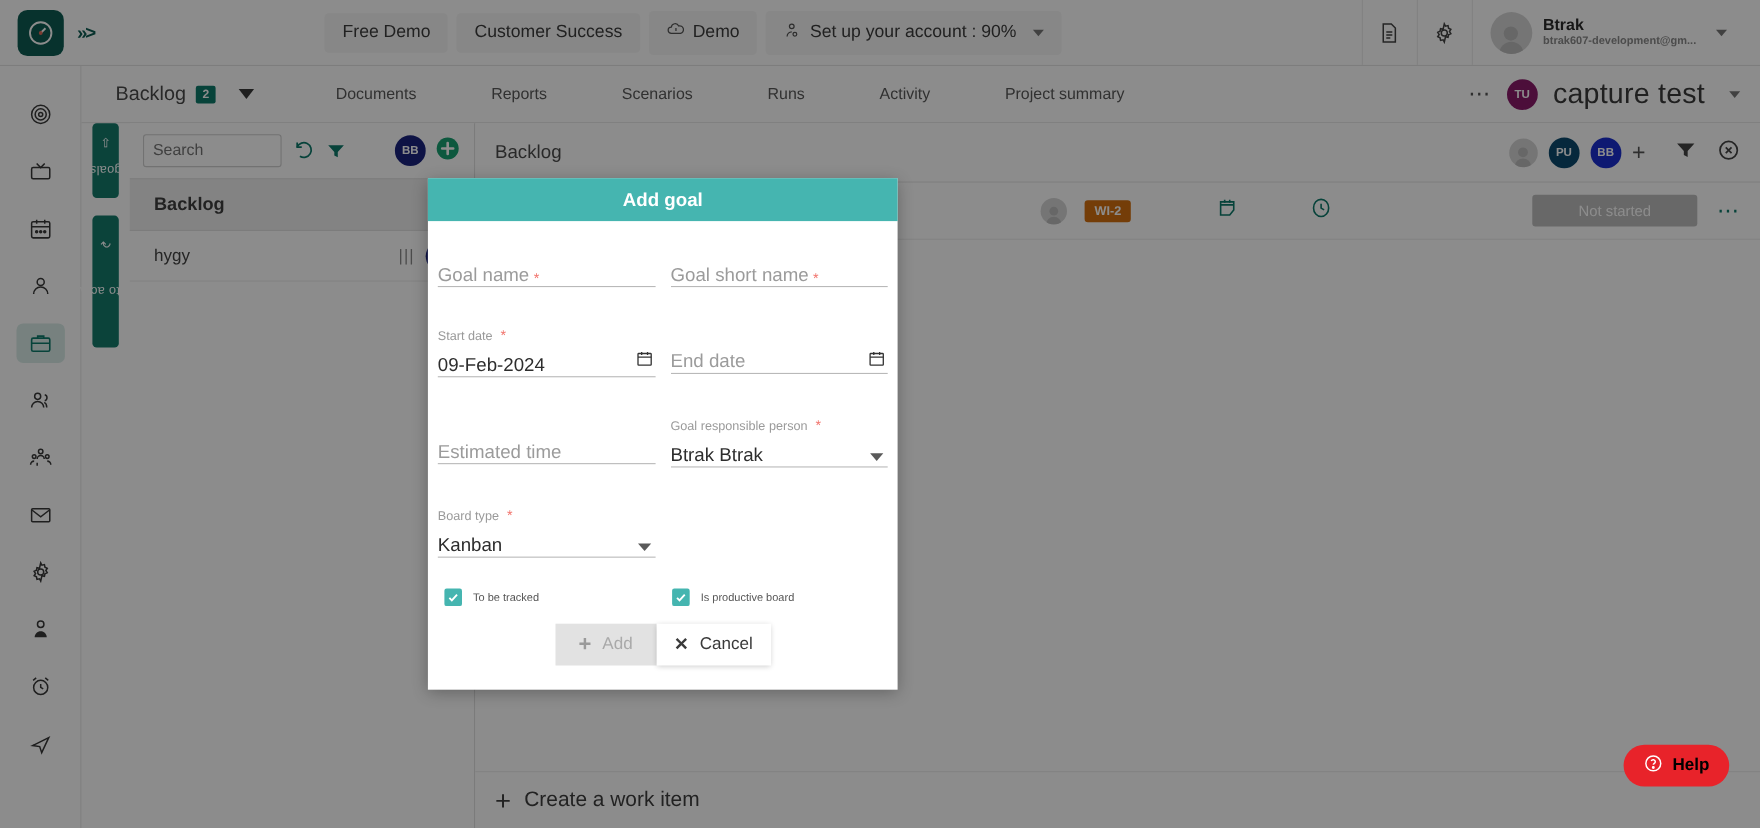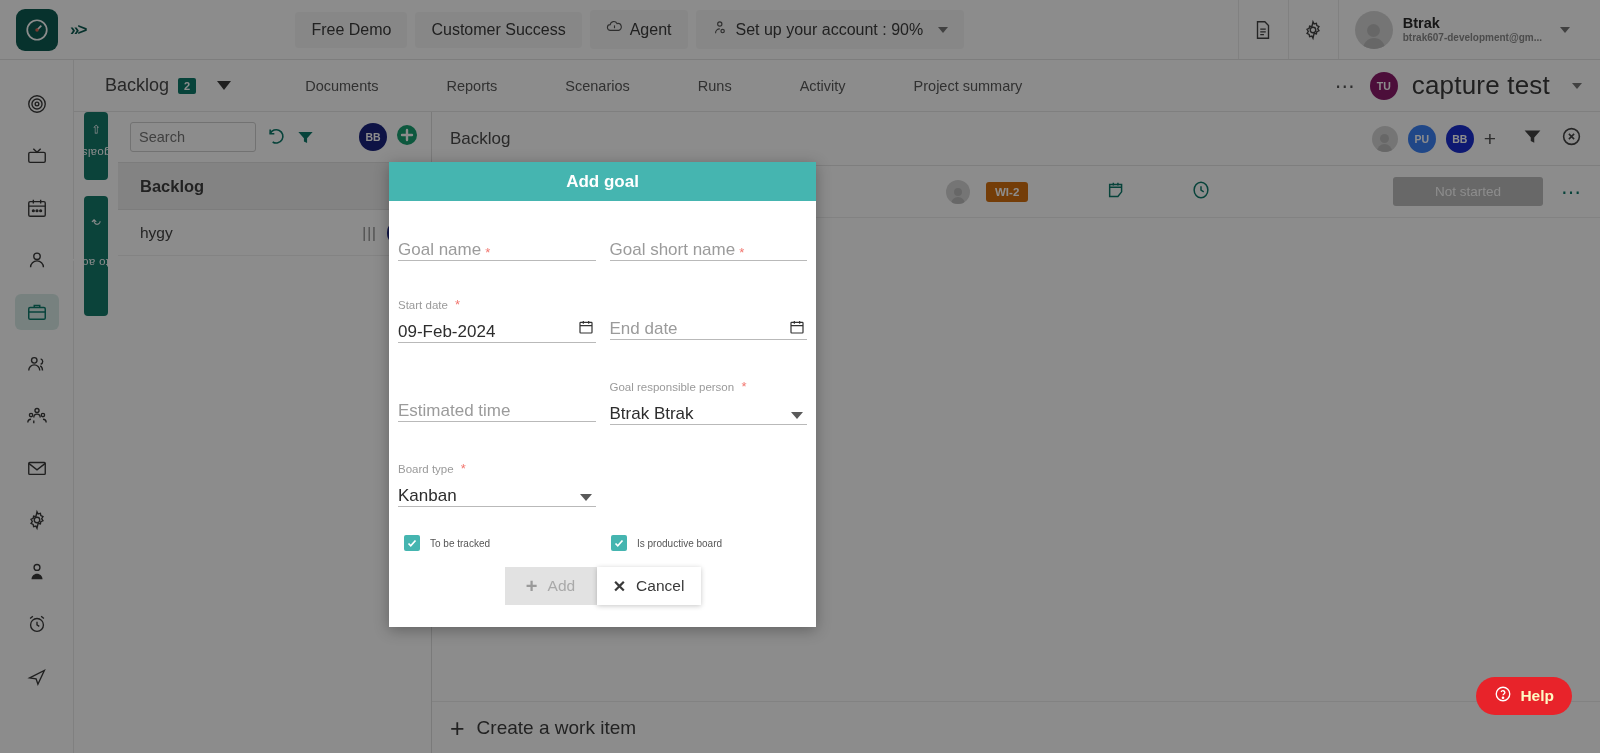--- a/index.html
+++ b/index.html
@@ -138,21 +138,21 @@
     background: #bdbdbd; color: #fff; font-size: 13.5px; border-radius: 3px;
     padding: 7px 0; width: 150px; text-align: center;
   }
   .create-row {
     position: absolute; left: 0; right: 0; bottom: 0; height: 52px;
     display: flex; align-items: center; gap: 12px; padding: 0 18px;
     border-top: 1px solid #ededed; color: #3f3f3f; font-size: 19px;
   }
   .help-btn {
     position: absolute; right: 28px; bottom: 38px; z-index: 60;
-    background: #e8232a; color: #fef9c3; border-radius: 22px;
+    background: #e8232a; color: #000000; border-radius: 22px;
     height: 38px; padding: 0 18px; display: flex; align-items: center; gap: 8px;
     font-size: 15.5px; font-weight: 600;
   }
 
   
   .modal {
     position: absolute; z-index: 70; left: 389px; top: 162px; width: 427px;
     background: #fff; box-shadow: 0 3px 14px rgba(0,0,0,.3);
   }
   .modal-head {
@@ -211,21 +211,21 @@
         <div class="top-link plain">
           <span>Customer Success</span>
         </div>
         <div class="top-link plain">
           <span>
             <svg width="17" height="17" viewBox="0 0 24 24" fill="none" stroke="#555" stroke-width="1.6">
               <path d="M6 16a4 4 0 010-8 5 5 0 019.5-1.5A3.5 3.5 0 0118 16z"></path>
                 <path d="M12 9v4"></path>
             </svg>
           </span>
-          <span>Agent</span>
+          <span>Demo</span>
         </div>
         <div class="top-link plain">
           <span>
             <svg width="17" height="17" viewBox="0 0 24 24" fill="none" stroke="#555" stroke-width="1.6">
               <circle cx="11" cy="7" r="3"></circle>
                 <path d="M5 20c0-3.3 2.7-6 6-6"></path>
                 <circle cx="15" cy="17" r="2.4"></circle>
             </svg>
           </span>
           <span>Set up your account : 90%</span>
@@ -415,21 +415,21 @@
     <div class="main">
       <div class="main-head">
         <span class="main-title">Backlog</span>
         <span class="main-head-right">
           <span class="avatar-grey" style="width:26px;height:26px">
             <span style="display:flex;flex-direction:column;align-items:center">
               <span class="head" style="width:9px;height:9px"></span>
                 <span class="body" style="width:15px;height:8px"></span>
             </span>
           </span>
-          <span class="av-circle" id="main-av0" style="background: #3b82f6;">PU</span>
+          <span class="av-circle" id="main-av0" style="background: #0c4a6e;">PU</span>
           <span class="av-circle" id="main-av1" style="background: rgb(26, 46, 207);">BB</span>
           <span class="plus-ic">+</span>
           <span style="margin-left:16px;color:#444">
             <svg width="21" height="21" viewBox="0 0 24 24" fill="currentColor">
                 <path d="M3 5h18l-7 8v6l-4-2v-4z"></path>
               </svg>
           </span>
           <span style="margin-left:8px;color:#444">
             <svg width="21" height="21" viewBox="0 0 24 24" fill="none" stroke="currentColor" stroke-width="1.8">
               <circle cx="12" cy="12" r="9"></circle>

